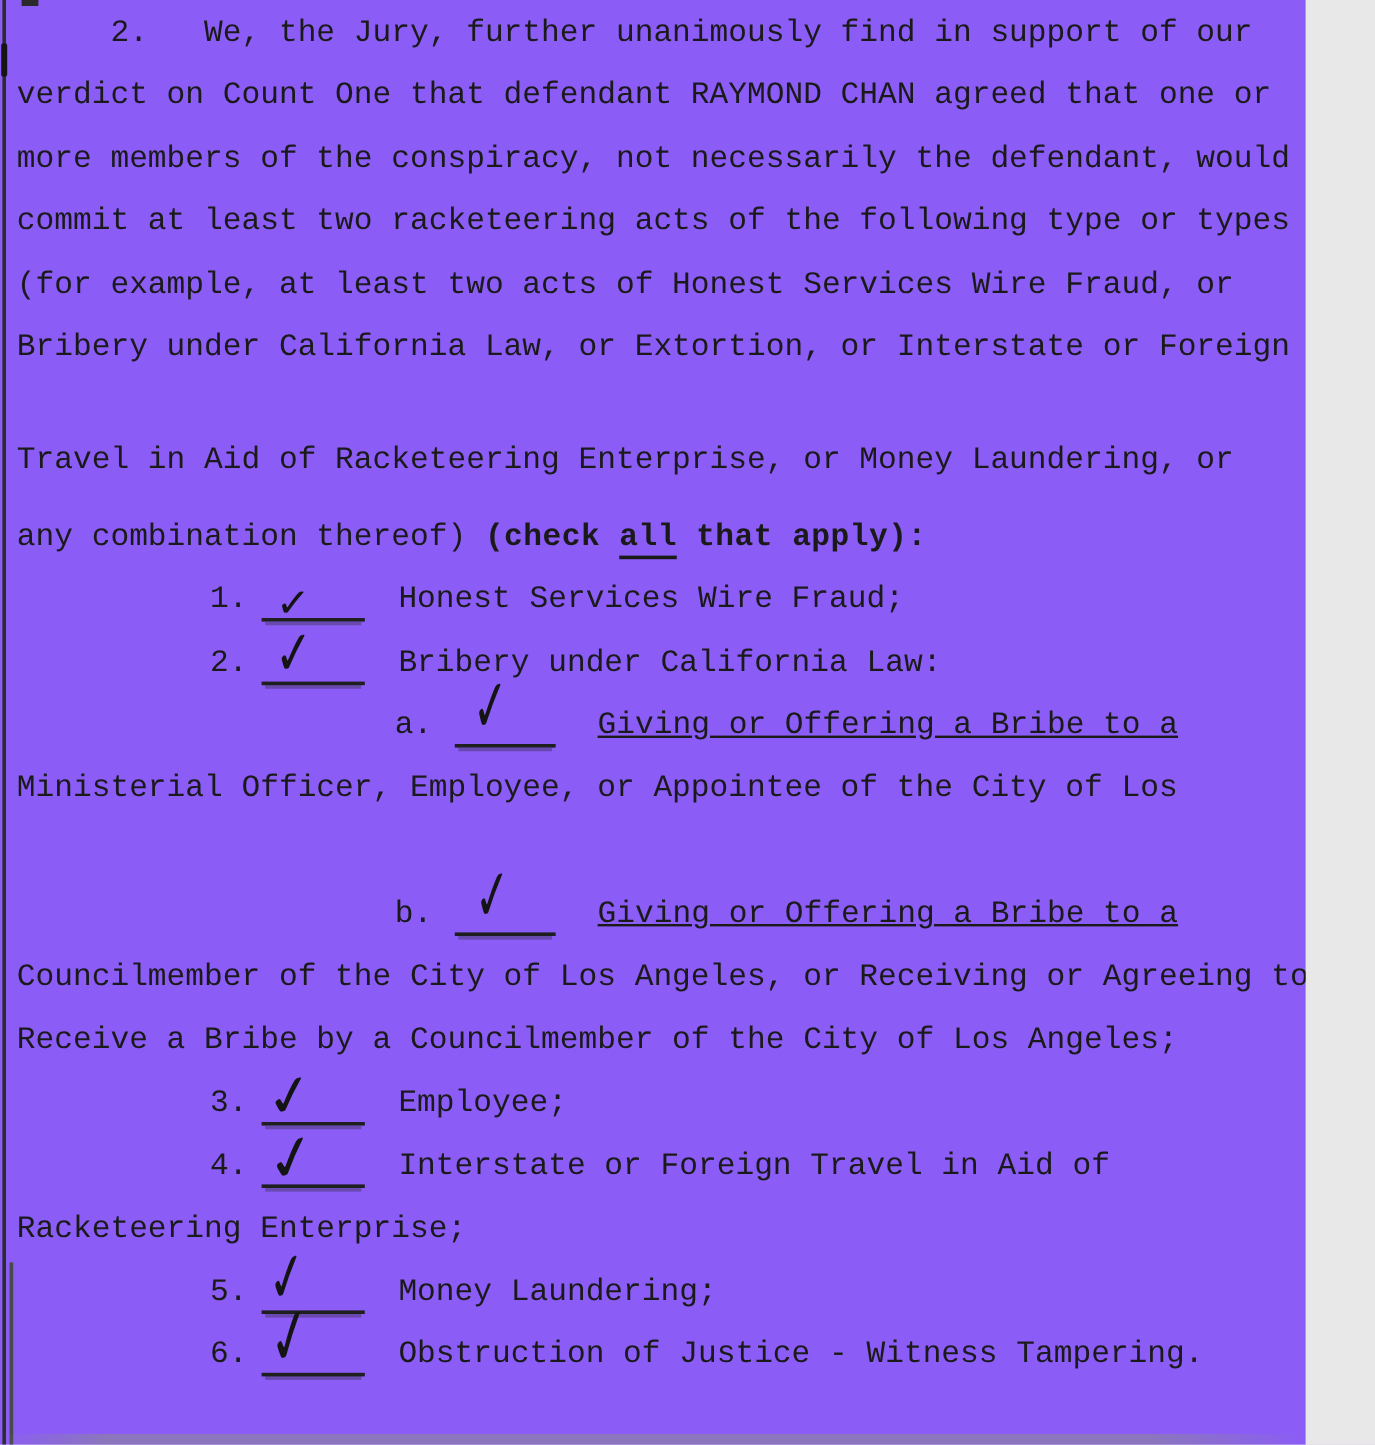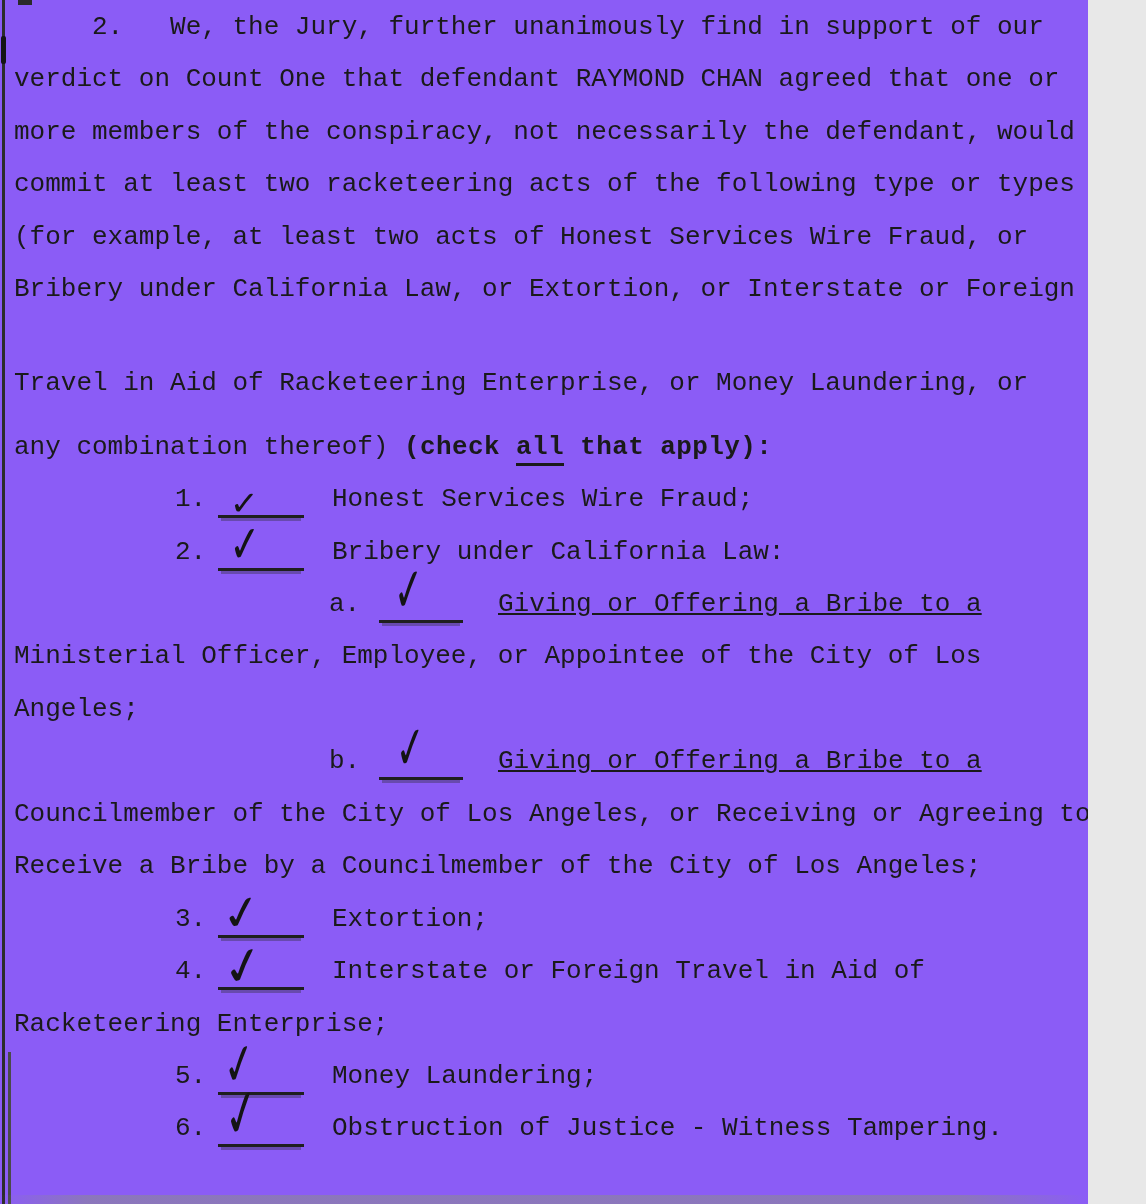--- a/index.html
+++ b/index.html
@@ -80,24 +80,23 @@
       <div class="line" style="top: 110.9px;">more members of the conspiracy, not necessarily the defendant, would</div>
       <div class="line" style="top: 163.35px;">commit at least two racketeering acts of the following type or types</div>
       <div class="line" style="top: 215.8px;">(for example, at least two acts of Honest Services Wire Fraud, or</div>
       <div class="line" style="top: 268.25px;">Bribery under California Law, or Extortion, or Interstate or Foreign</div>
       <div class="line" style="top: 320.7px; margin-top: 41px;">Travel in Aid of Racketeering Enterprise, or Money Laundering, or</div>
       <div class="line" style="top: 425.6px;"><span class="seg-normal">any combination thereof) </span><span class="seg-bold">(check </span><span class="seg-bold-underline">all</span><span class="seg-bold"> that apply):</span></div>
       <div class="line" style="top: 478.05px;"><span class="num main">1.</span><span class="check-line main v1"><span class="check-glyph">✓</span></span><span class="label main">Honest Services Wire Fraud;</span></div>
       <div class="line" style="top: 530.5px;"><span class="num main">2.</span><span class="check-line main v2"><span class="check-glyph">✓</span></span><span class="label main">Bribery under California Law:</span></div>
       <div class="line" style="top: 582.95px;"><span class="num sub">a.</span><span class="check-line sub va"><span class="check-glyph">✓</span></span><span class="label sub">Giving or Offering a Bribe to a</span></div>
       <div class="line" style="top: 635.4px;">Ministerial Officer, Employee, or Appointee of the City of Los</div>
-      <div class="line" style="top: 687.85px;">Angeles;</div>
       <div class="line" style="top: 740.3px;"><span class="num sub">b.</span><span class="check-line sub vb"><span class="check-glyph">✓</span></span><span class="label sub">Giving or Offering a Bribe to a</span></div>
       <div class="line" style="top: 845.2px;">Receive a Bribe by a Councilmember of the City of Los Angeles;</div>
       <div class="line" style="top: 792.75px;">Councilmember of the City of Los Angeles, or Receiving or Agreeing to</div>
-      <div class="line" style="top: 897.65px;"><span class="num main">3.</span><span class="check-line main v3"><span class="check-glyph">✓</span></span><span class="label main">Extortion;</span></div>
+      <div class="line" style="top: 897.65px;"><span class="num main">3.</span><span class="check-line main v3"><span class="check-glyph">✓</span></span><span class="label main">Employee;</span></div>
       <div class="line" style="top: 950.1px;"><span class="num main">4.</span><span class="check-line main v4"><span class="check-glyph">✓</span></span><span class="label main">Interstate or Foreign Travel in Aid of</span></div>
       <div class="line" style="top: 1002.55px;">Racketeering Enterprise;</div>
       <div class="line" style="top: 1055px;"><span class="num main">5.</span><span class="check-line main v5"><span class="check-glyph">✓</span></span><span class="label main">Money Laundering;</span></div>
       <div class="line" style="top: 1107.45px;"><span class="num main">6.</span><span class="check-line main v6"><span class="check-glyph">✓</span></span><span class="label main">Obstruction of Justice - Witness Tampering.</span></div>
     </div>
   <div class="bottom-smudge"></div>
 </div>
 
 </body></html>

